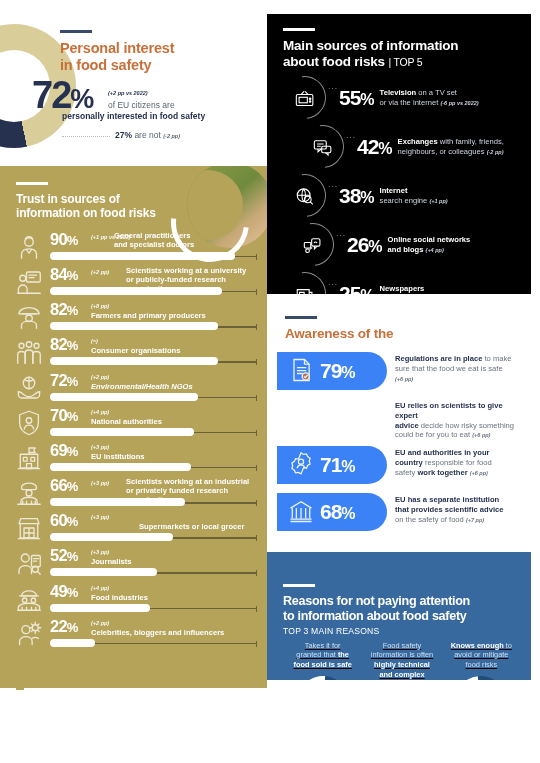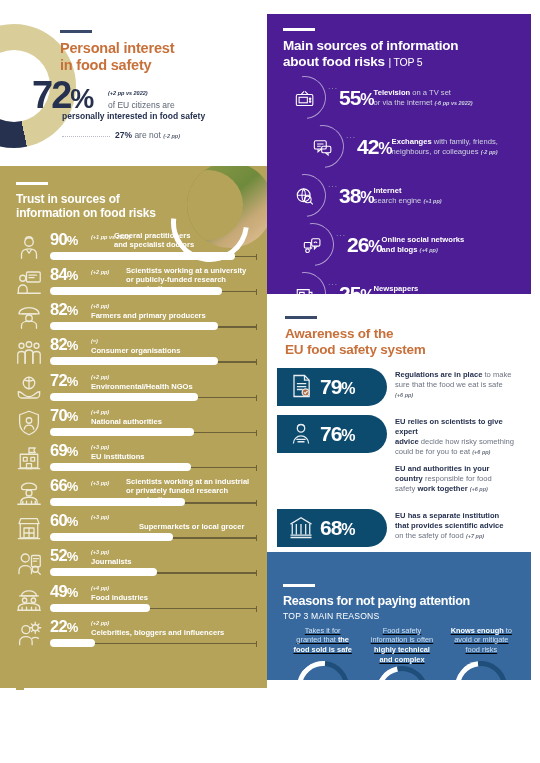--- a/index.html
+++ b/index.html
@@ -46,39 +46,39 @@
   .tl-pp { position:absolute; left:108px; top:90px; color:#26314f; }
   .tl-sub1 { position:absolute; left:108px; top:100px; font-size:8.5px; color:#5b6472; }
   .tl-sub2 { position:absolute; left:62px; top:111px; font-size:8.5px; font-weight:bold; color:#26314f; }
   .tl-dots { position:absolute; left:62px; top:136px; width:48px; border-top:1px dotted #b9bcc4; }
   .tl-not  { position:absolute; left:115px; top:130px; font-size:8.5px; color:#5b6472; }
   .tl-not b { color:#26314f; }
 
   
   .tr {
     position:absolute; left:267px; top:14px; width:264px; height:280px;
-    background:#4c1d95; overflow:hidden;
+    background:#000000; overflow:hidden;
   }
   .tr-inner { padding:14px 12px 0 16px; }
   .tr-title { font-size:13.5px; font-weight:bold; color:#fff; line-height:1.2; letter-spacing:-0.2px; }
   .tr-title .top5 { font-weight:normal; font-size:10.5px; }
   .src-row { display:flex; align-items:center; margin-top:6px; }
   .src-ring {
     width:43px; height:43px; border-radius:50%;
     border:1.3px solid rgba(255,255,255,.55);
     border-left-color:transparent; border-bottom-color:transparent;
     transform:rotate(38deg);
     display:flex; align-items:center; justify-content:center;
     flex:0 0 auto;
   }
   .src-ring .glyph { transform:rotate(-38deg); }
   .src-dots { font-size:7px; color:#9aa3b8; letter-spacing:1px; margin:0 1px 0 2px; align-self:flex-start; padding-top:9px;}
   .src-pct { font-size:21px; font-weight:bold; color:#fff; letter-spacing:-1px; white-space:nowrap; }
   .src-pct .pc { font-size:16px; }
-  .src-txt { font-size:7.6px; color:#cfd4e0; line-height:1.28; }
+  .src-txt { font-size:7.6px; color:#cfd4e0; line-height:1.28; margin-left:6px; }
   .src-txt b { color:#fff; }
   .src-indent-1 { margin-left:18px; }
   .src-indent-2 { margin-left:8px; }
 
   
   .trust {
     position:absolute; left:0; top:166px; width:267px; height:514px;
     background:#b5a35a; overflow:hidden;
   }
   .trust-photo{
@@ -112,21 +112,21 @@
   .t-fill  { position:absolute; left:36px; top:22px; height:8px; background:#fff; border-radius:4px; }
   .t-track::after{ content:""; position:absolute; right:0; top:-2px; width:1.5px; height:6px; background:#6d6139; }
 
   
   .aw { position:absolute; left:267px; top:300px; width:264px; height:246px; background:#fff; }
   .aw-head { padding:16px 0 0 18px; }
   .aw-title { font-size:13.5px; font-weight:bold; color:#c8703a; line-height:1.2; letter-spacing:-0.2px; }
   .aw-row { position:relative; height:44px; margin-top:3px; }
   .aw-pill {
     position:absolute; left:10px; top:2px; width:110px; height:38px;
-    background:#0c4a6e; border-radius:0 19px 19px 0;
+    background:#3b82f6; border-radius:0 19px 19px 0;
     display:flex; align-items:center;
   }
   .aw-ico { width:30px; height:30px; margin-left:10px; flex:0 0 auto; opacity:.9; }
   .aw-pct { font-size:21px; font-weight:bold; color:#fff; letter-spacing:-1px; margin-left:3px; }
   .aw-pct .pc { font-size:16px; }
   .aw-txt { position:absolute; left:128px; top:4px; right:6px; font-size:7.6px; color:#6b7280; line-height:1.28; }
   .aw-txt b { color:#26314f; }
 
   
   .rs { position:absolute; left:267px; top:552px; width:264px; height:128px; background:#37699e; overflow:hidden; }
@@ -374,21 +374,21 @@
           <span class="t-ico">
             <svg width="30" height="30" viewBox="0 0 24 24" fill="none" stroke="#ffffff" stroke-width="1.05" stroke-linecap="round" stroke-linejoin="round" opacity="0.9">
               <circle cx="12" cy="8" r="4.6"></circle>
               <path d="M8.4 5.5c2.5 1.2 4.8 1.2 7.2 0 M12 3.4v9.2"></path>
               <path d="M3.5 15c2 0 3 1.2 4.5 2.4 1.6 1.3 2.6 1.6 4 1.6s2.4-.3 4-1.6c1.5-1.2 2.5-2.4 4.5-2.4"></path>
               <path d="M3.5 15v2.2c0 1.6 1.4 2.8 3 2.8h11c1.6 0 3-1.2 3-2.8V15"></path>
             </svg>
           </span>
           <span class="t-pct">72<span class="pc">%</span></span>
           <span class="t-pp pp" style="left:77px;top:3px">(+2 pp)</span>
-          <span class="t-lbl" style="left:77px;">Environmental/Health NGOs</span>
+          <span class="t-lbl" style="left:77px;font-style:italic;">Environmental/Health NGOs</span>
           <span class="t-track"></span>
           <span class="t-fill" style="width:147.6px"></span>
         </div>
         <div class="t-row">
           <span class="t-ico">
             <svg width="30" height="30" viewBox="0 0 24 24" fill="none" stroke="#ffffff" stroke-width="1.05" stroke-linecap="round" stroke-linejoin="round" opacity="0.9">
               <path d="M12 2.6l7.5 2.8v6.2c0 4.6-3.1 8.2-7.5 9.8-4.4-1.6-7.5-5.2-7.5-9.8V5.4z"></path>
               <circle cx="12" cy="10" r="2.2"></circle>
               <path d="M8.2 16.8c.4-2 1.8-3.1 3.8-3.1s3.4 1.1 3.8 3.1"></path>
             </svg>
@@ -501,21 +501,20 @@
   </section>
 
   <div class="strip"></div>
   <div class="strip2"></div>
 
   <section class="aw">
     <div class="aw-head">
       <div class="rule"></div>
       <div class="aw-title">
         <span>Awareness of the</span><br>
-        <span>EU food safety system</span>
       </div>
     </div>
 
     <div class="aw-row" style="margin-top:8px">
       <div class="aw-pill">
         <span class="aw-ico">
           <svg width="28" height="28" viewBox="0 0 24 24" fill="none" stroke="#fff" stroke-width="1.1">
             <path d="M6 3h9l4 4v14H6z"></path>
               <path d="M15 3v4h4"></path>
               <path d="M8.5 10h8 M8.5 12.5h8 M8.5 15h5"></path>
@@ -526,38 +525,37 @@
         <span class="aw-pct"><span>79</span><span class="pc">%</span></span>
       </div>
       <div class="aw-txt">
         <b>Regulations are in place</b><span> to make</span><br>
         <span>sure that the food we eat is safe</span><br>
         <span class="pp">(+6 pp)</span>
       </div>
     </div>
 
     <div class="aw-row">
+      <div class="aw-txt">
+        <b>EU relies on scientists to give expert</b><br>
+        <span><b>advice</b> decide how risky something<br>could be for you to eat </span><span class="pp">(+6 pp)</span>
+      </div>
+    </div>
+
+    <div class="aw-row">
       <div class="aw-pill">
         <span class="aw-ico">
           <svg width="28" height="28" viewBox="0 0 24 24" fill="none" stroke="#fff" stroke-width="1.1">
-            <circle cx="12" cy="8" r="3.2"></circle>
-              <path d="M8.8 6.5c1.5-2.5 4.9-2.5 6.4 0"></path>
-            <path d="M5.5 21c0-3.6 2.9-6.5 6.5-6.5s6.5 2.9 6.5 6.5"></path>
-            <path d="M8 17.5h8 M9 19.5h6"></path>
-          </svg>
-          </span>
-        <span class="aw-pct"><span>76</span><span class="pc">%</span></span>
-      </div>
-      <div class="aw-txt">
-        <b>EU relies on scientists to give expert</b><br>
-        <span><b>advice</b> decide how risky something<br>could be for you to eat </span><span class="pp">(+6 pp)</span>
-      </div>
-    </div>
-
-    <div class="aw-row">
+            <path d="M12 2.5l2.2 1.3 2.5-.4 1 2.3 2.1 1.4-.7 2.4.7 2.4-2.1 1.4-1 2.3-2.5-.4L12 20.5l-2.2-1.3-2.5.4-1-2.3-2.1-1.4.7-2.4-.7-2.4 2.1-1.4 1-2.3 2.5.4z"></path>
+            <circle cx="12" cy="10" r="2.2"></circle>
+              <path d="M8.6 15.6c.6-1.8 2-2.8 3.4-2.8s2.8 1 3.4 2.8"></path>
+          </svg>
+          </span>
+        <span class="aw-pct"><span>71</span><span class="pc">%</span></span>
+      </div>
       <div class="aw-txt">
         <b>EU and authorities in your</b><br>
         <span><b>country</b> responsible for food<br>safety <b>work together</b> </span><span class="pp">(+6 pp)</span>
       </div>
     </div>
 
     <div class="aw-row">
       <div class="aw-pill">
         <span class="aw-ico">
           <svg width="28" height="28" viewBox="0 0 24 24" fill="none" stroke="#fff" stroke-width="1.1">
@@ -573,20 +571,21 @@
         <span><b>that provides scientific advice</b><br>on the safety of food </span><span class="pp">(+7 pp)</span>
       </div>
     </div>
   </section>
 
   <section class="rs">
     <div class="rs-inner">
       <div class="rule white"></div>
       <div class="rs-title">
         <span>Reasons for not paying attention</span><br>
+        <span>to information about food safety</span>
       </div>
       <div class="rs-sub">TOP 3 MAIN REASONS</div>
       <div class="rs-cols">
         <div class="rs-col">
           <div class="rs-txt">
             <span>Takes it for</span><br>
             <span>granted that </span><b>the</b><br>
             <b>food sold is safe</b>
           </div>
           <div class="rs-donut">

